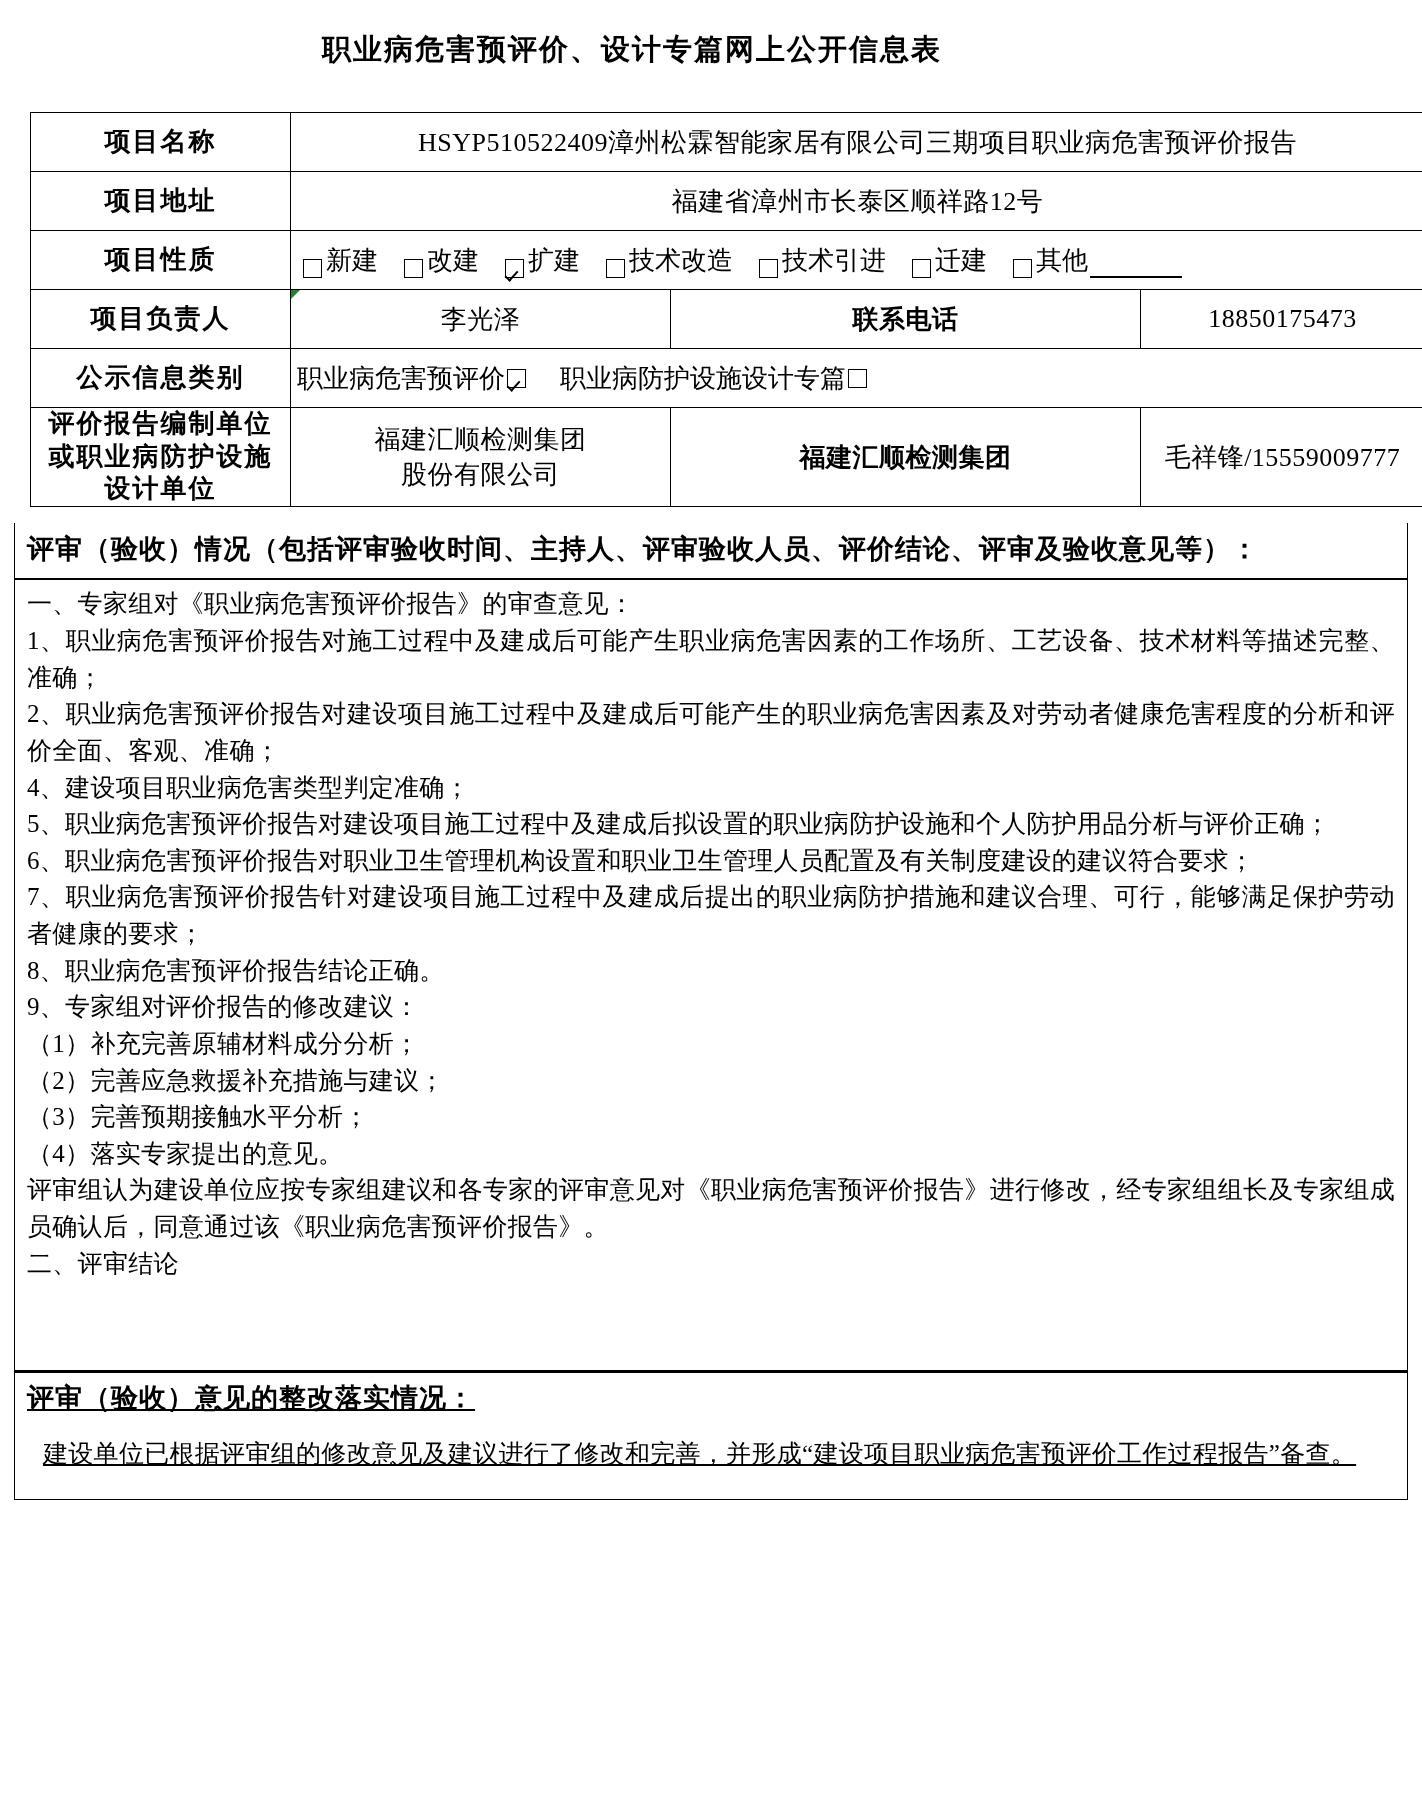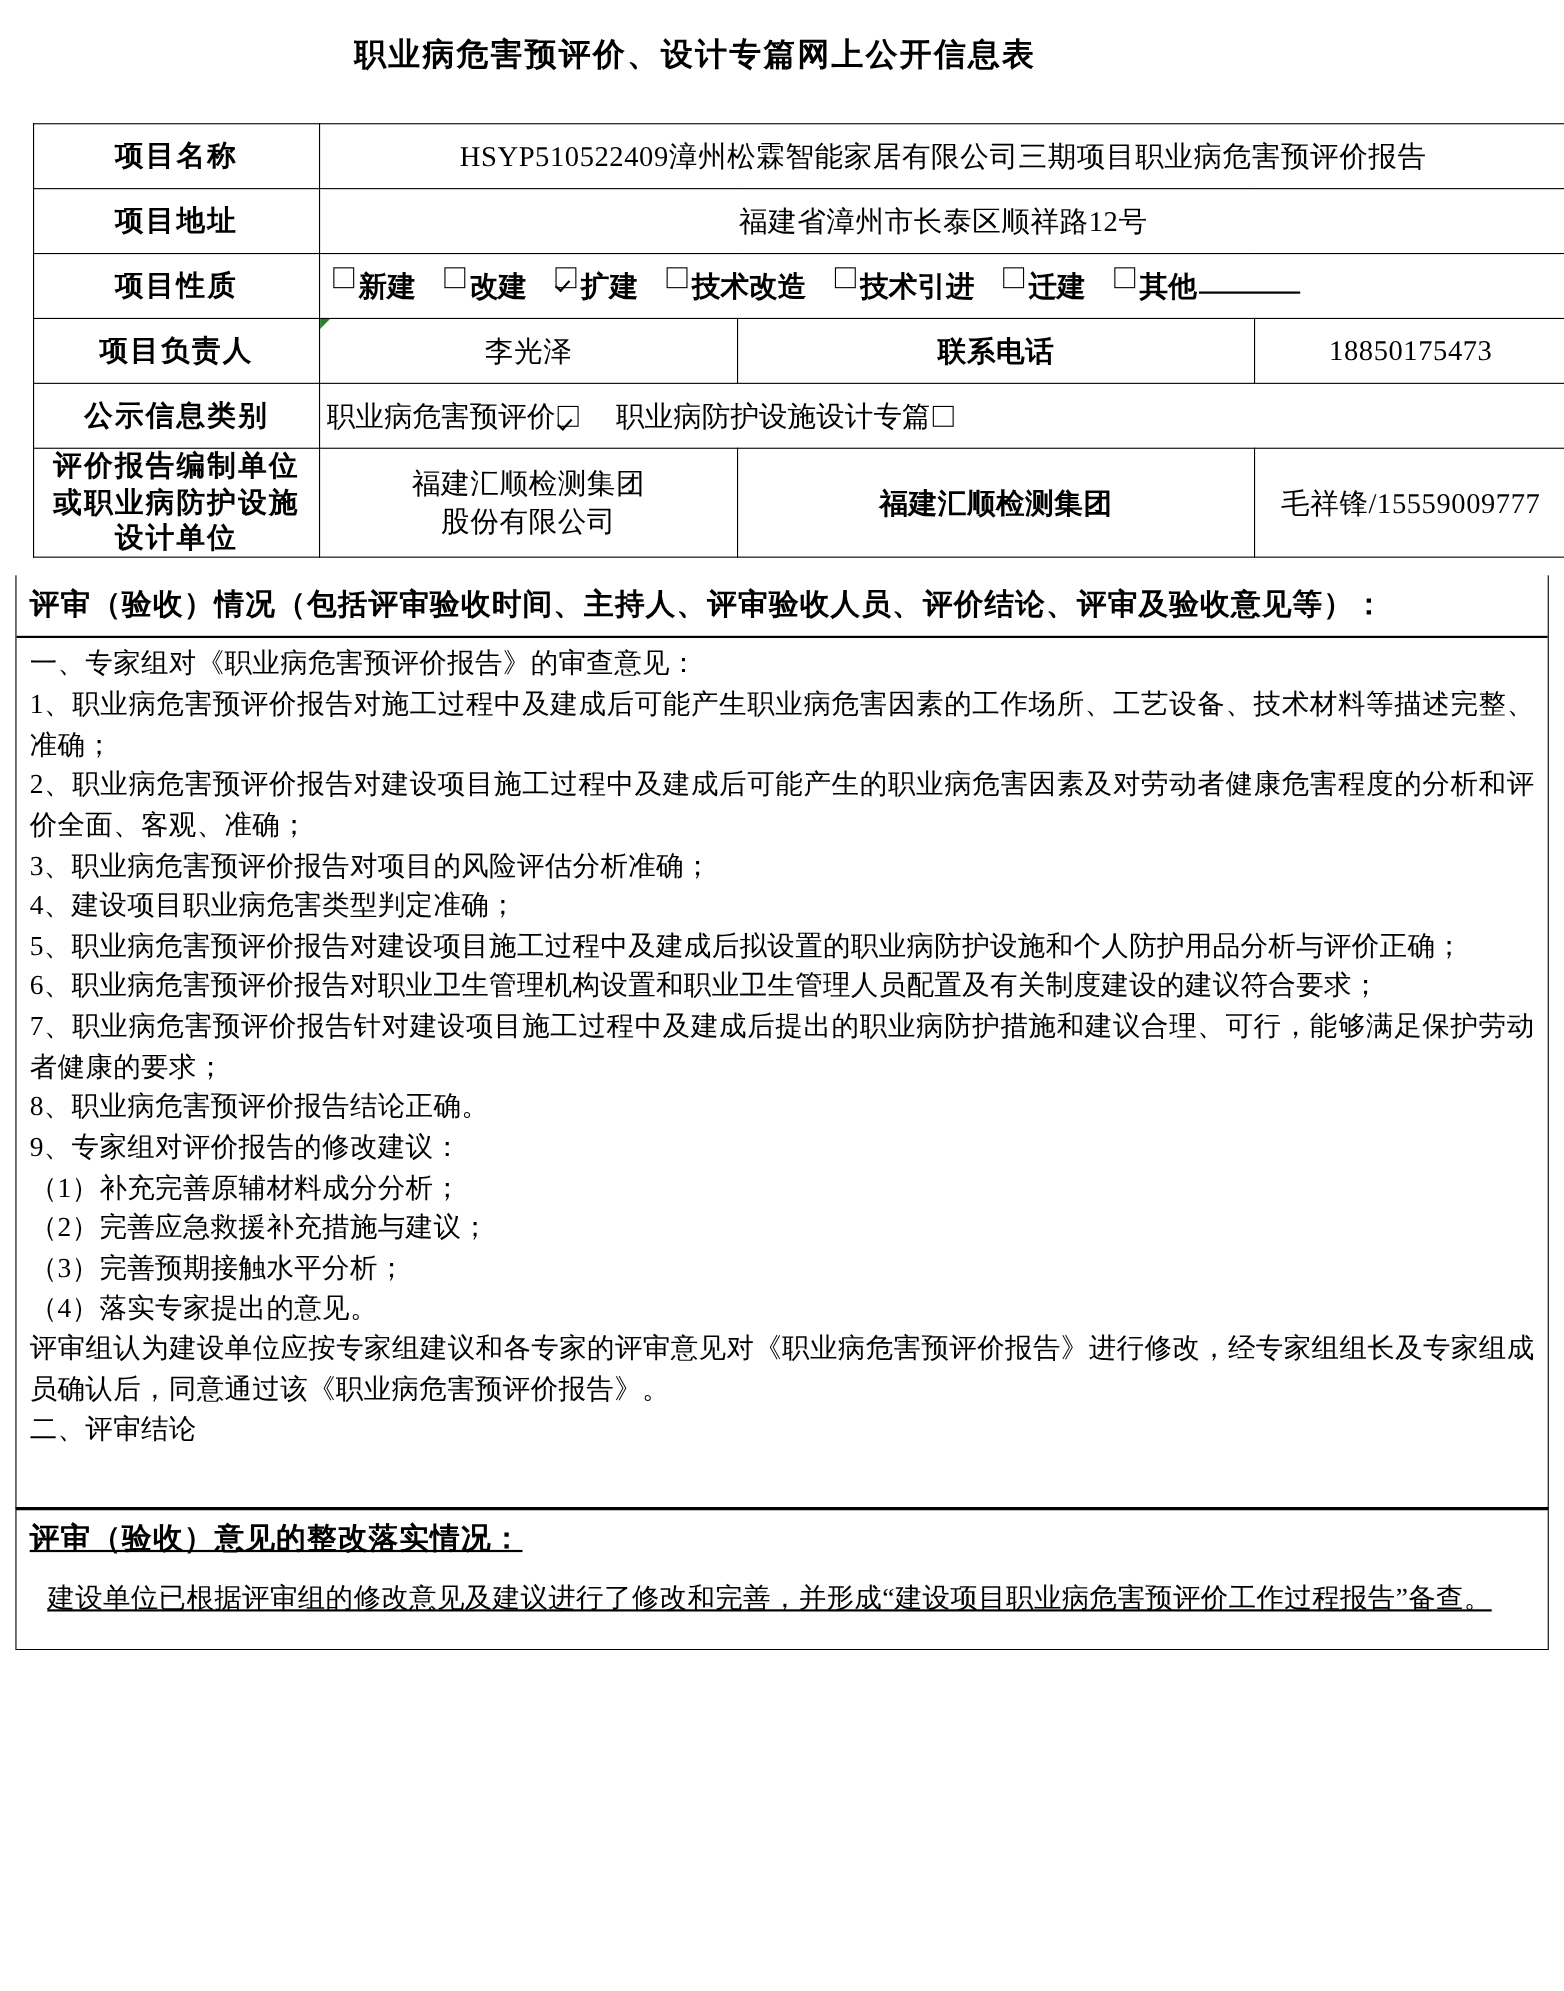--- a/index.html
+++ b/index.html
@@ -68,23 +68,22 @@
   
   .nature-line {
     display: flex;
     align-items: center;
     font-size: 26px;
     padding-left: 12px;
     white-space: nowrap;
   }
   .cbx-item {
     display: inline-flex;
-    align-items: flex-start;
+    align-items: flex-end;
     margin-right: 26px;
-    font-weight: bold;
   }
   .cbx-item:last-child { margin-right: 0; }
   .cbx {
     display: inline-block;
     width: 19px;
     height: 19px;
     border: 1.8px solid #000;
     box-sizing: border-box;
     position: relative;
     margin-right: 4px;
@@ -315,21 +314,20 @@
 
     </tbody>
   </table>
 
   <div class="review-block">
     <div class="review-head">评审（验收）情况（包括评审验收时间、主持人、评审验收人员、评价结论、评审及验收意见等）：</div>
     <div class="review-body" id="review-body">
         <p class="indent1">一、专家组对《职业病危害预评价报告》的审查意见：</p>
         <p class="indent1">1、职业病危害预评价报告对施工过程中及建成后可能产生职业病危害因素的工作场所、工艺设备、技术材料等描述完整、准确；</p>
         <p class="indent1">2、职业病危害预评价报告对建设项目施工过程中及建成后可能产生的职业病危害因素及对劳动者健康危害程度的分析和评价全面、客观、准确；</p>
-        <p class="indent1">3、职业病危害预评价报告对项目的风险评估分析准确；</p>
         <p class="indent1">4、建设项目职业病危害类型判定准确；</p>
         <p class="indent1">5、职业病危害预评价报告对建设项目施工过程中及建成后拟设置的职业病防护设施和个人防护用品分析与评价正确；</p>
         <p class="indent1">6、职业病危害预评价报告对职业卫生管理机构设置和职业卫生管理人员配置及有关制度建设的建议符合要求；</p>
         <p class="indent1">7、职业病危害预评价报告针对建设项目施工过程中及建成后提出的职业病防护措施和建议合理、可行，能够满足保护劳动者健康的要求；</p>
         <p class="indent1">8、职业病危害预评价报告结论正确。</p>
         <p class="indent1">9、专家组对评价报告的修改建议：</p>
         <p class="indent1">（1）补充完善原辅材料成分分析；</p>
         <p class="indent1">（2）完善应急救援补充措施与建议；</p>
         <p class="indent1">（3）完善预期接触水平分析；</p>
         <p class="indent1">（4）落实专家提出的意见。</p>

